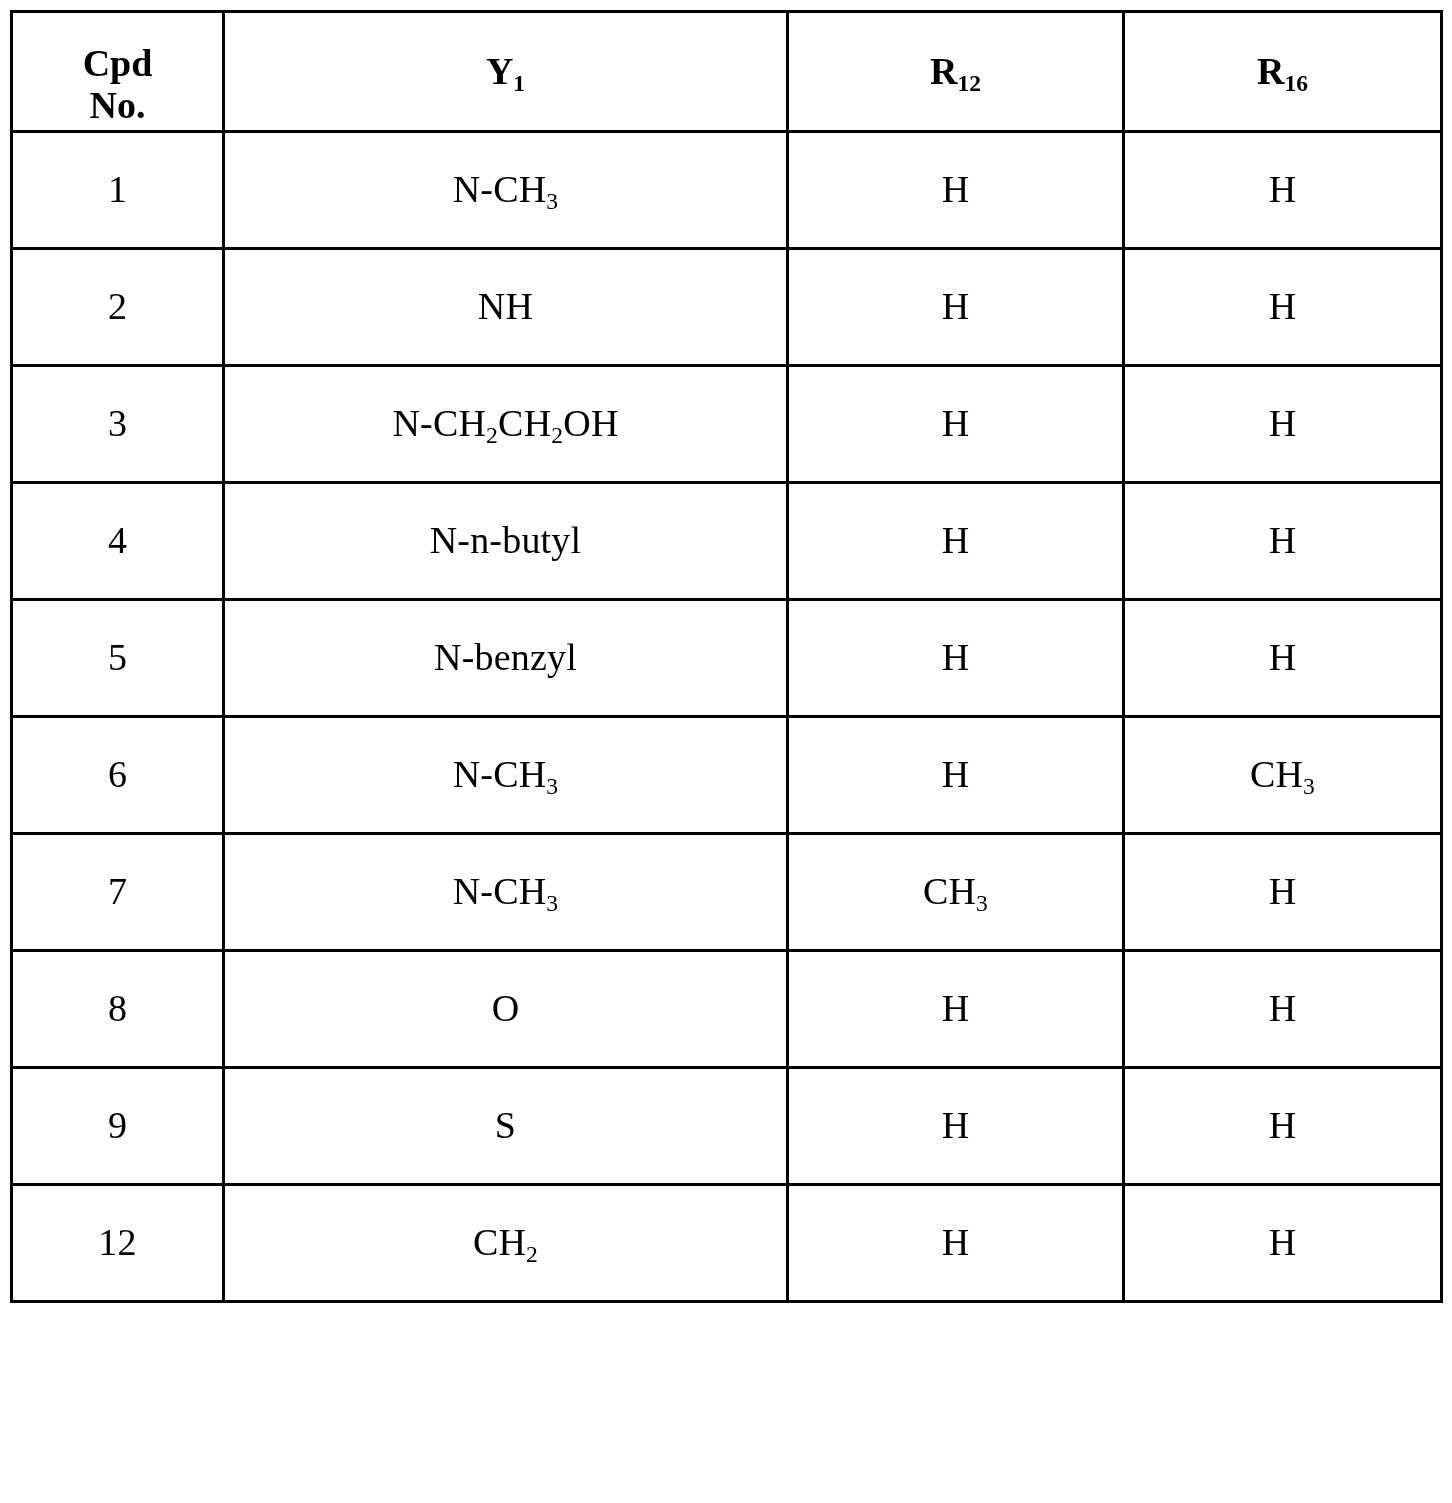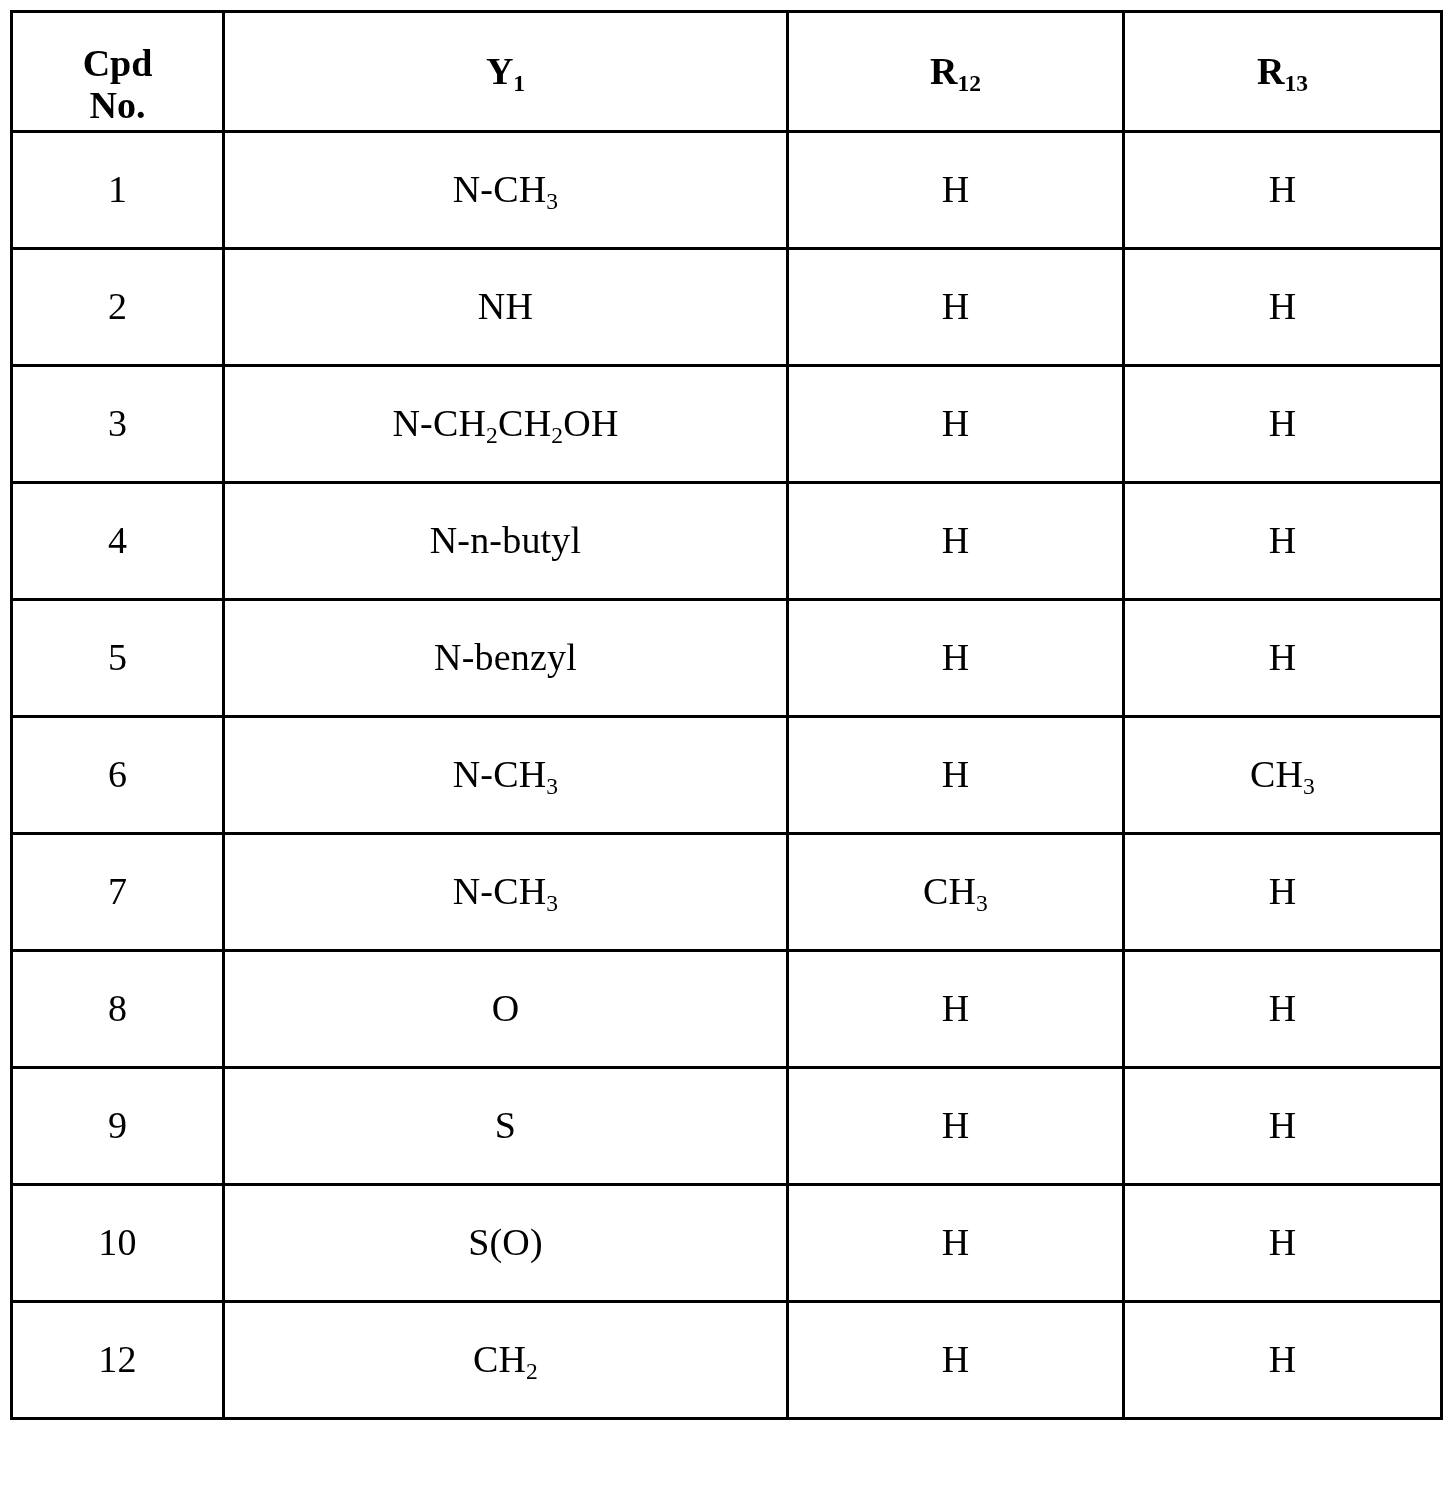--- a/index.html
+++ b/index.html
@@ -99,21 +99,21 @@
             <span>No.</span>
           </span>
         </th>
         <th>
           <span>Y</span><sub>1</sub>
         </th>
         <th>
           <span>R</span><sub>12</sub>
         </th>
         <th>
-          <span>R</span><sub>13</sub>
+          <span>R</span><sub>16</sub>
         </th>
       </tr>
     </thead>
     <tbody id="table-body">
         <tr>
           <td><span class="cell-text">1</span></td>
           <td><span class="cell-text"><span>N-CH</span><sub>3</sub></span></td>
           <td><span class="cell-text"><span>H</span></span></td>
           <td><span class="cell-text"><span>H</span></span></td>
         </tr>
@@ -159,26 +159,20 @@
           <td><span class="cell-text"><span>H</span></span></td>
           <td><span class="cell-text"><span>H</span></span></td>
         </tr>
         <tr>
           <td><span class="cell-text">9</span></td>
           <td><span class="cell-text"><span>S</span></span></td>
           <td><span class="cell-text"><span>H</span></span></td>
           <td><span class="cell-text"><span>H</span></span></td>
         </tr>
         <tr>
-          <td><span class="cell-text">10</span></td>
-          <td><span class="cell-text"><span>S(O)</span></span></td>
-          <td><span class="cell-text"><span>H</span></span></td>
-          <td><span class="cell-text"><span>H</span></span></td>
-        </tr>
-        <tr>
           <td><span class="cell-text">12</span></td>
           <td><span class="cell-text"><span>CH</span><sub>2</sub></span></td>
           <td><span class="cell-text"><span>H</span></span></td>
           <td><span class="cell-text"><span>H</span></span></td>
         </tr>
       </tbody>
   </table>
 </div>
 
 </body></html>

